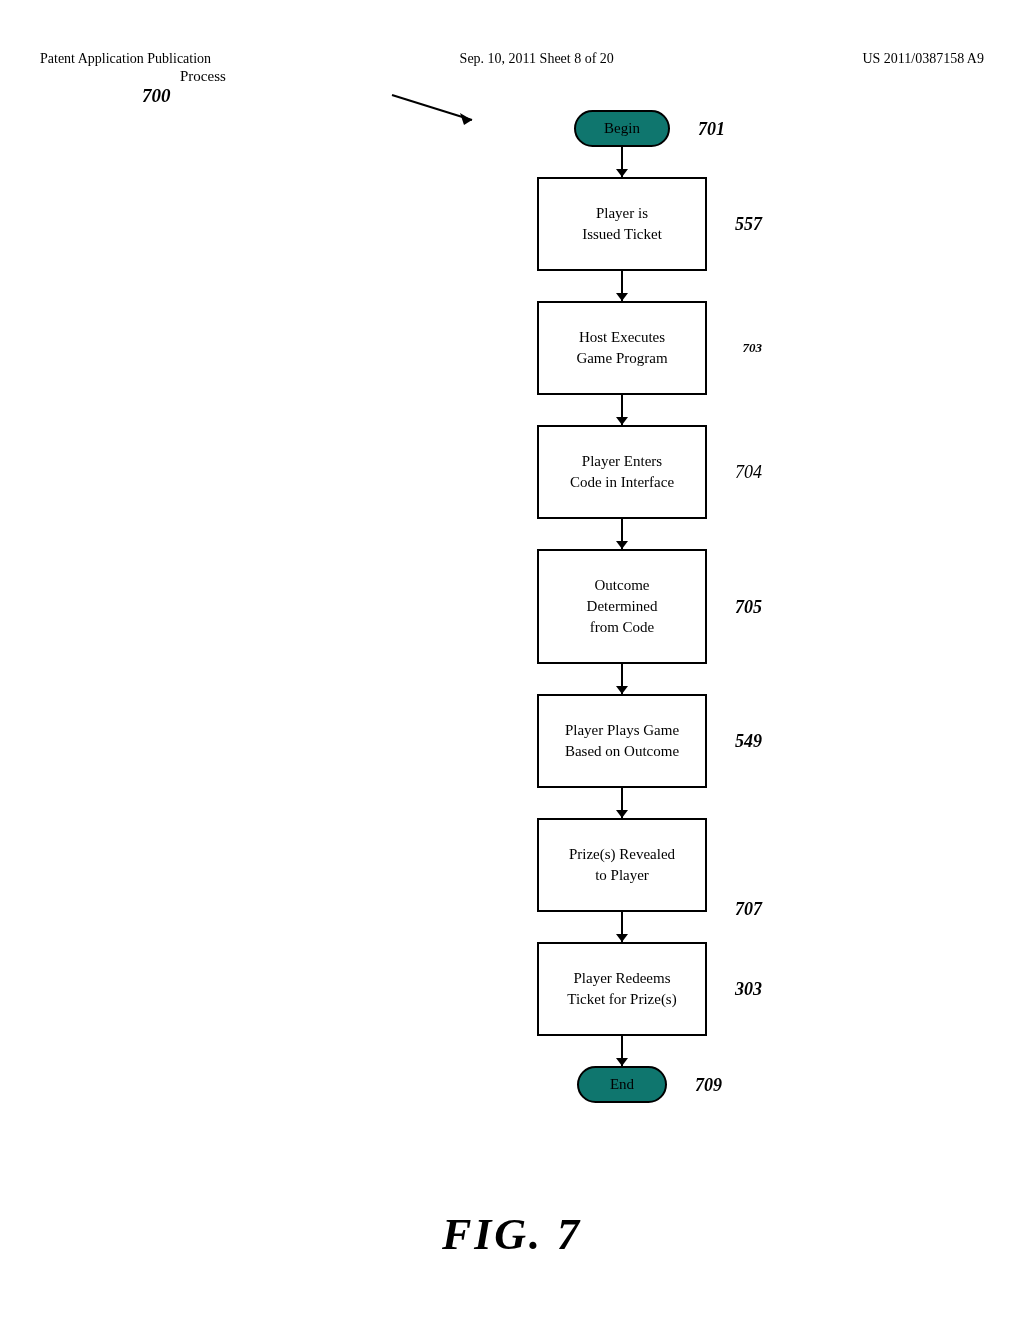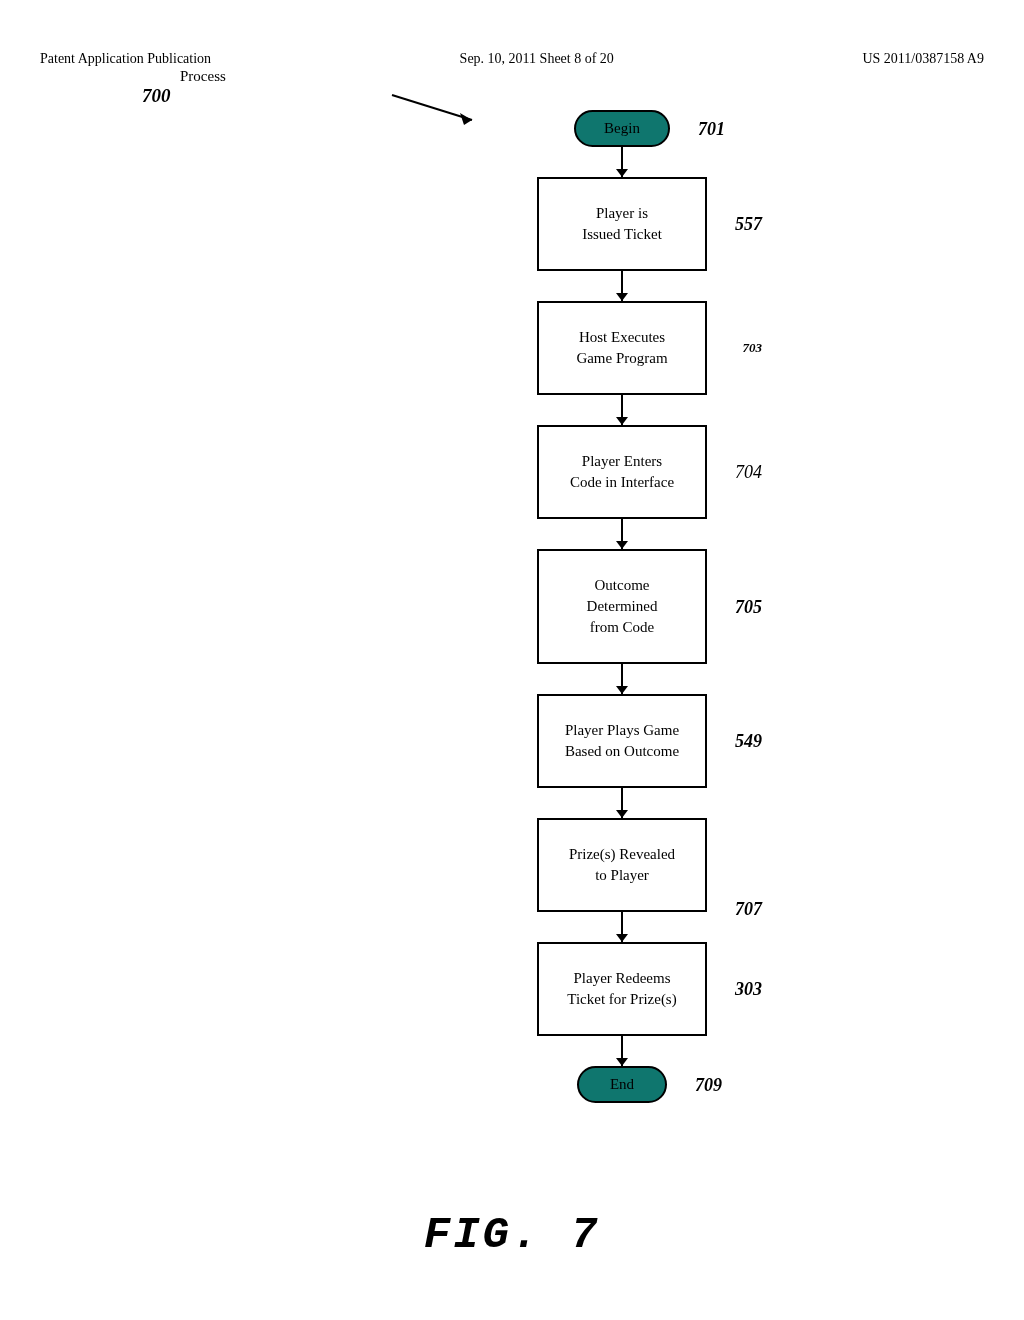--- a/index.html
+++ b/index.html
@@ -170,13 +170,13 @@
 
   <div class="node-wrap">
     <div class="oval">
       <span>End</span>
     </div>
     <span style="position:absolute; right:-55px; top:50%; transform:translateY(-50%); font-size:18px; font-style:italic; font-weight:bold;">709</span>
   </div>
 
 </div>
 
-<div style="position:absolute; bottom:60px; left:50%; transform:translateX(-50%); font-size:44px; font-style:italic; font-weight:bold; letter-spacing:3px;font-family:Liberation Mono, monospace;">FIG.  7</div>
+<div style="position:absolute; bottom:60px; left:50%; transform:translateX(-50%); font-size:44px; font-style:italic; font-weight:bold; letter-spacing:3px;">FIG.  7</div>
 
 </body></html>

